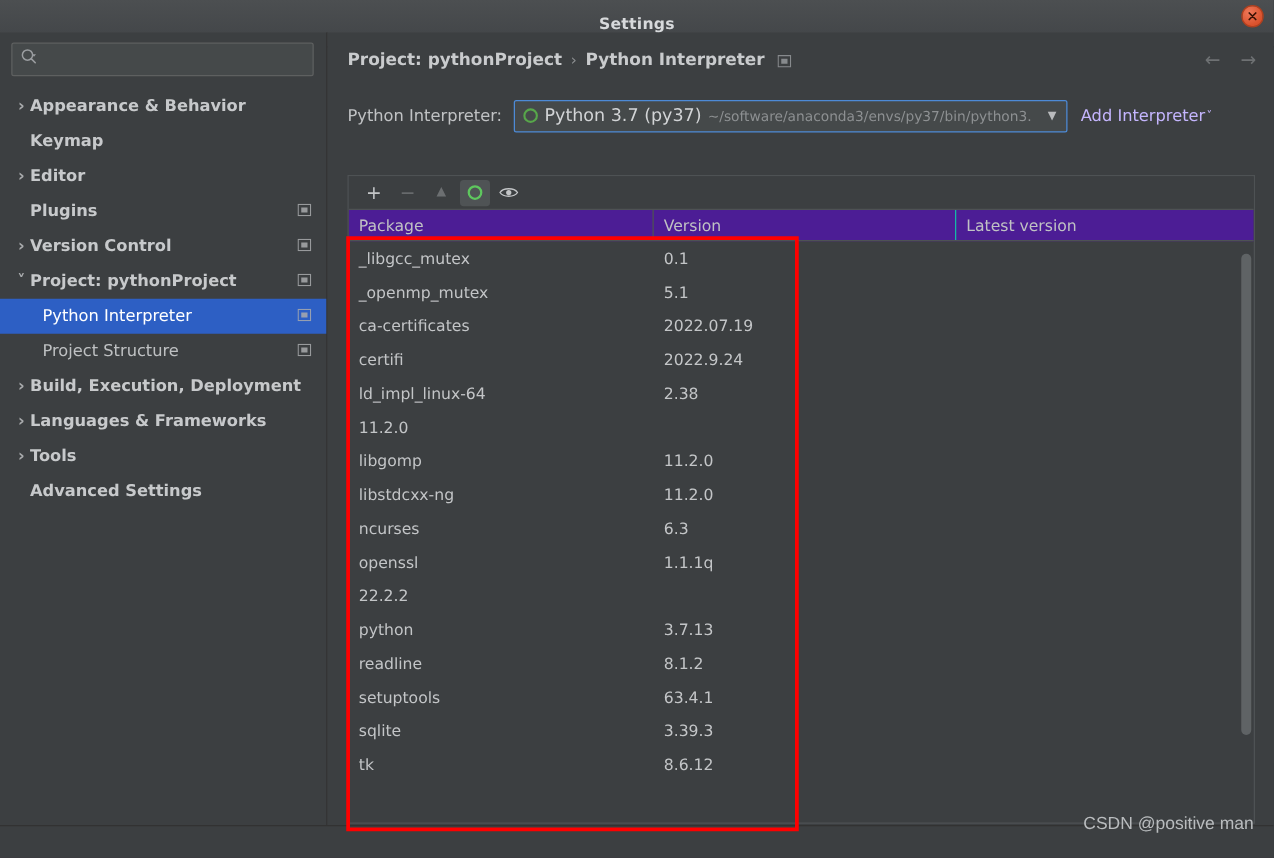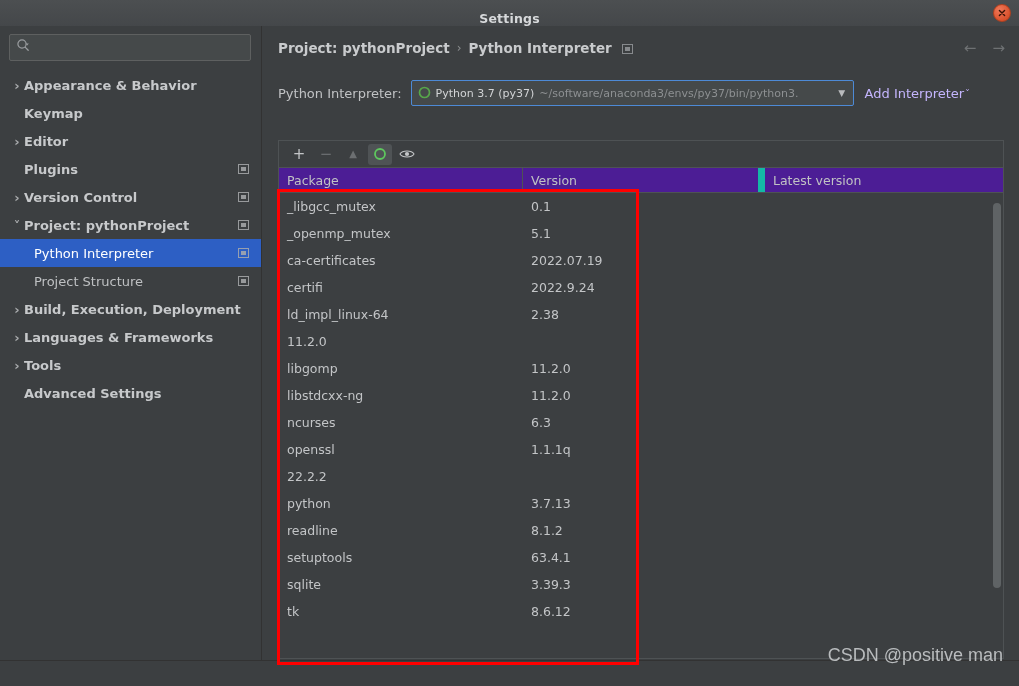--- a/index.html
+++ b/index.html
@@ -178,21 +178,21 @@
     border: 1px solid #4d8ad6;
     border-radius: 2px;
     display: flex;
     align-items: center;
     padding: 0 2px 0 6px;
     cursor: pointer;
     overflow: hidden;
   }
   .py-dot { flex: 0 0 auto; margin-right: 5px; }
   .combo-main {
-    font-size: 11px;
+    font-size: 14px;
     color: #d2d4d6;
     white-space: nowrap;
     text-align: right;
   }
   .combo-path {
     font-size: 11px;
     color: #8d9092;
     margin-left: 5px;
     white-space: nowrap;
     overflow: hidden;
@@ -267,21 +267,21 @@
     font-size: 12.5px;
     color: #c0c2c4;
   }
   .pkg-head .th {
     display: flex;
     align-items: center;
     padding-left: 8px;
     cursor: pointer;
   }
   .th-pkg { width: 244px; border-right: 1px solid #4e5254; }
-  .th-ver { width: 242px; border-right: 7px solid #14b8a6; }
+  .th-ver { width: 242px; border-right: 1px solid #14b8a6; }
   .th-latest { flex: 1; }
 
   .pkg-body {
     flex: 1;
     position: relative;
     overflow: hidden;
   }
   .pkg-rows { position: absolute; inset: 0; }
   .pkg-row {
     height: 27px;
@@ -324,21 +324,21 @@
     border: 3px solid #ff0000;
     pointer-events: none;
     z-index: 30;
   }
 
   
   .watermark {
     position: absolute;
     right: 16px;
     bottom: 20px;
-    font-size: 18px;
+    font-size: 14px;
     color: #b9bcbe;
     font-family: "Liberation Sans", sans-serif;
     z-index: 25;
     white-space: nowrap;
     margin-left: 32px;
   }
 
   
   .bottom-strip {
     position: absolute;

